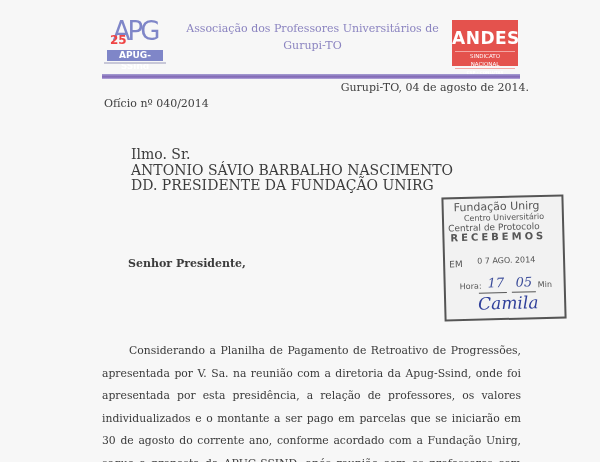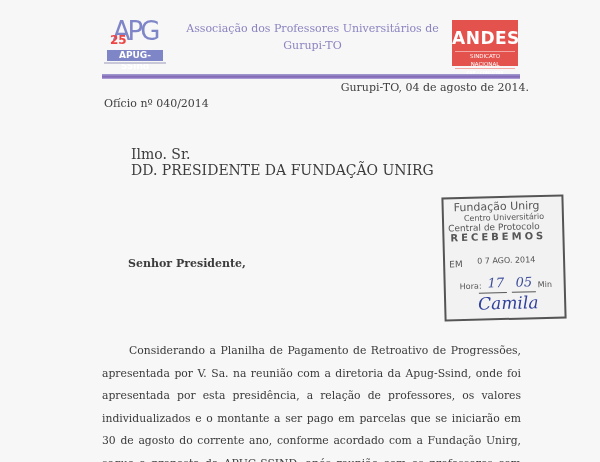--- a/index.html
+++ b/index.html
@@ -97,20 +97,21 @@
   <div class="sm">CSP - CONLUTAS</div>
 </div>
 
 <div class="abs hr-band"></div>
 
 <div class="abs ref">Ofício nº 040/2014</div>
 <div class="abs date">Gurupi-TO, 04 de agosto de 2014.</div>
 
 <div class="abs addr">
   <div>Ilmo. Sr.</div>
+  <div>ANTONIO SÁVIO BARBALHO NASCIMENTO</div>
   <div>DD. PRESIDENTE DA FUNDAÇÃO UNIRG</div>
 </div>
 
 <div class="abs stamp">
   <div class="l1">Fundação Unirg</div>
   <div class="l2">Centro Universitário</div>
   <div class="l3">Central de Protocolo</div>
   <div class="l4">RECEBEMOS</div>
   <div class="em">EM</div>
   <div class="dt">0 7 AGO. 2014</div>

